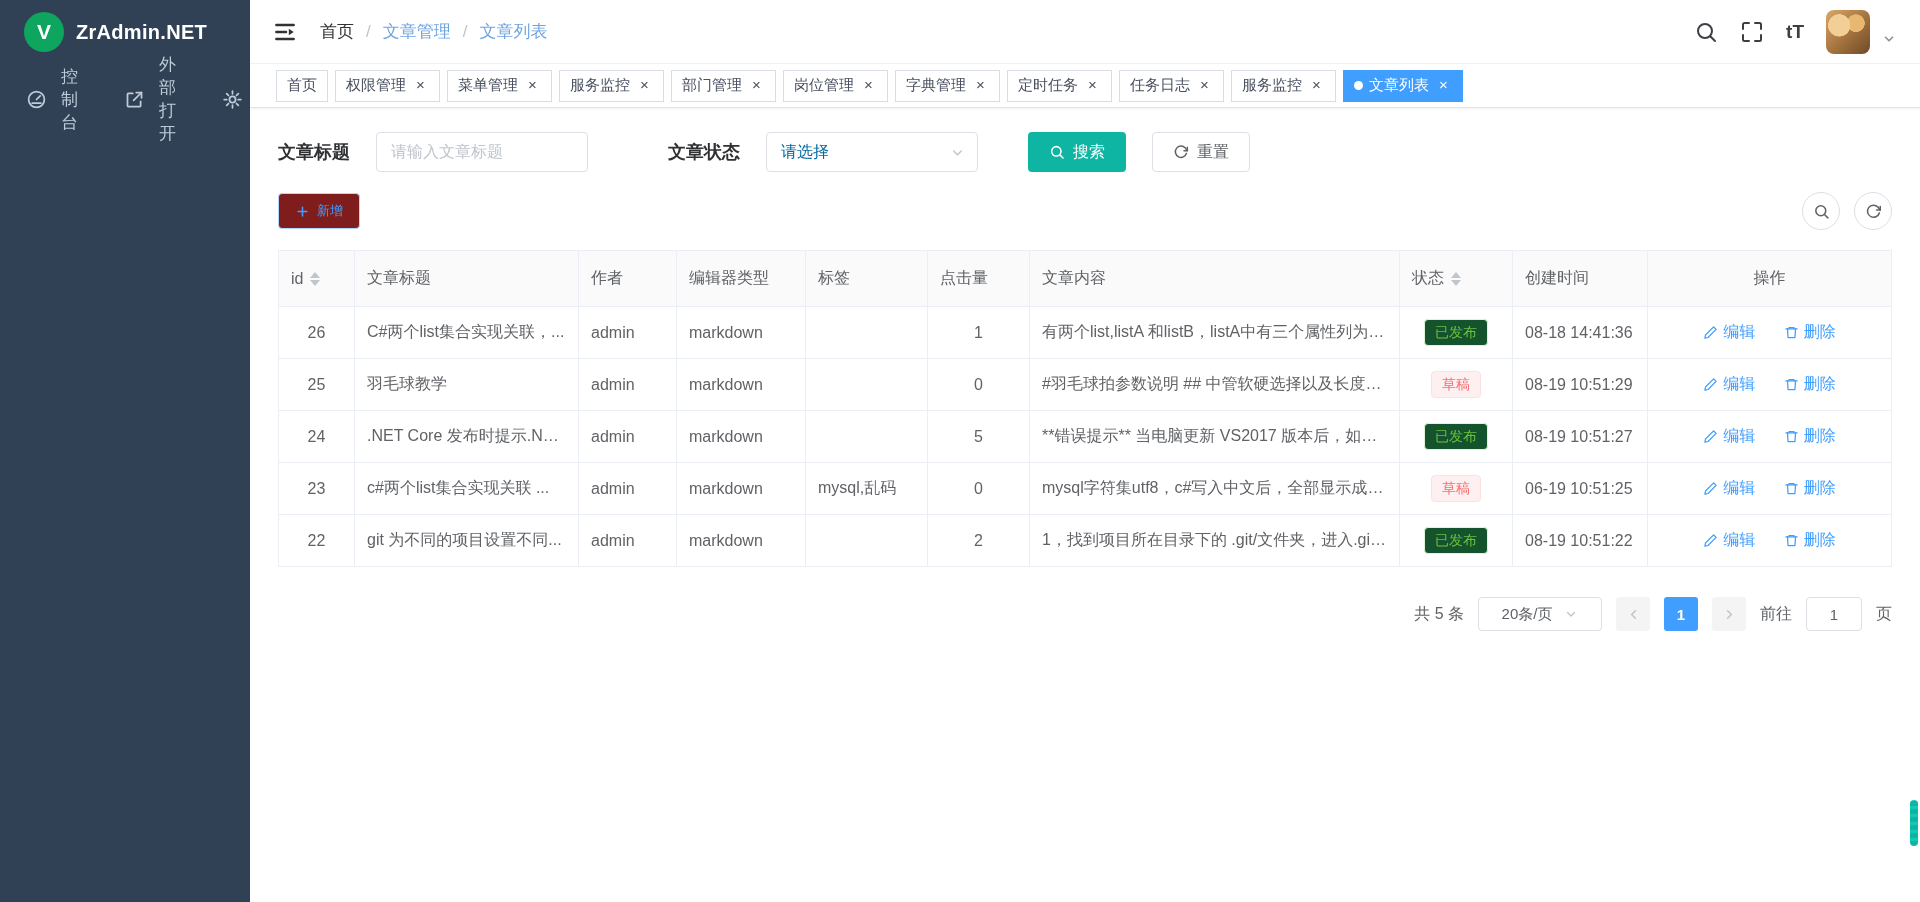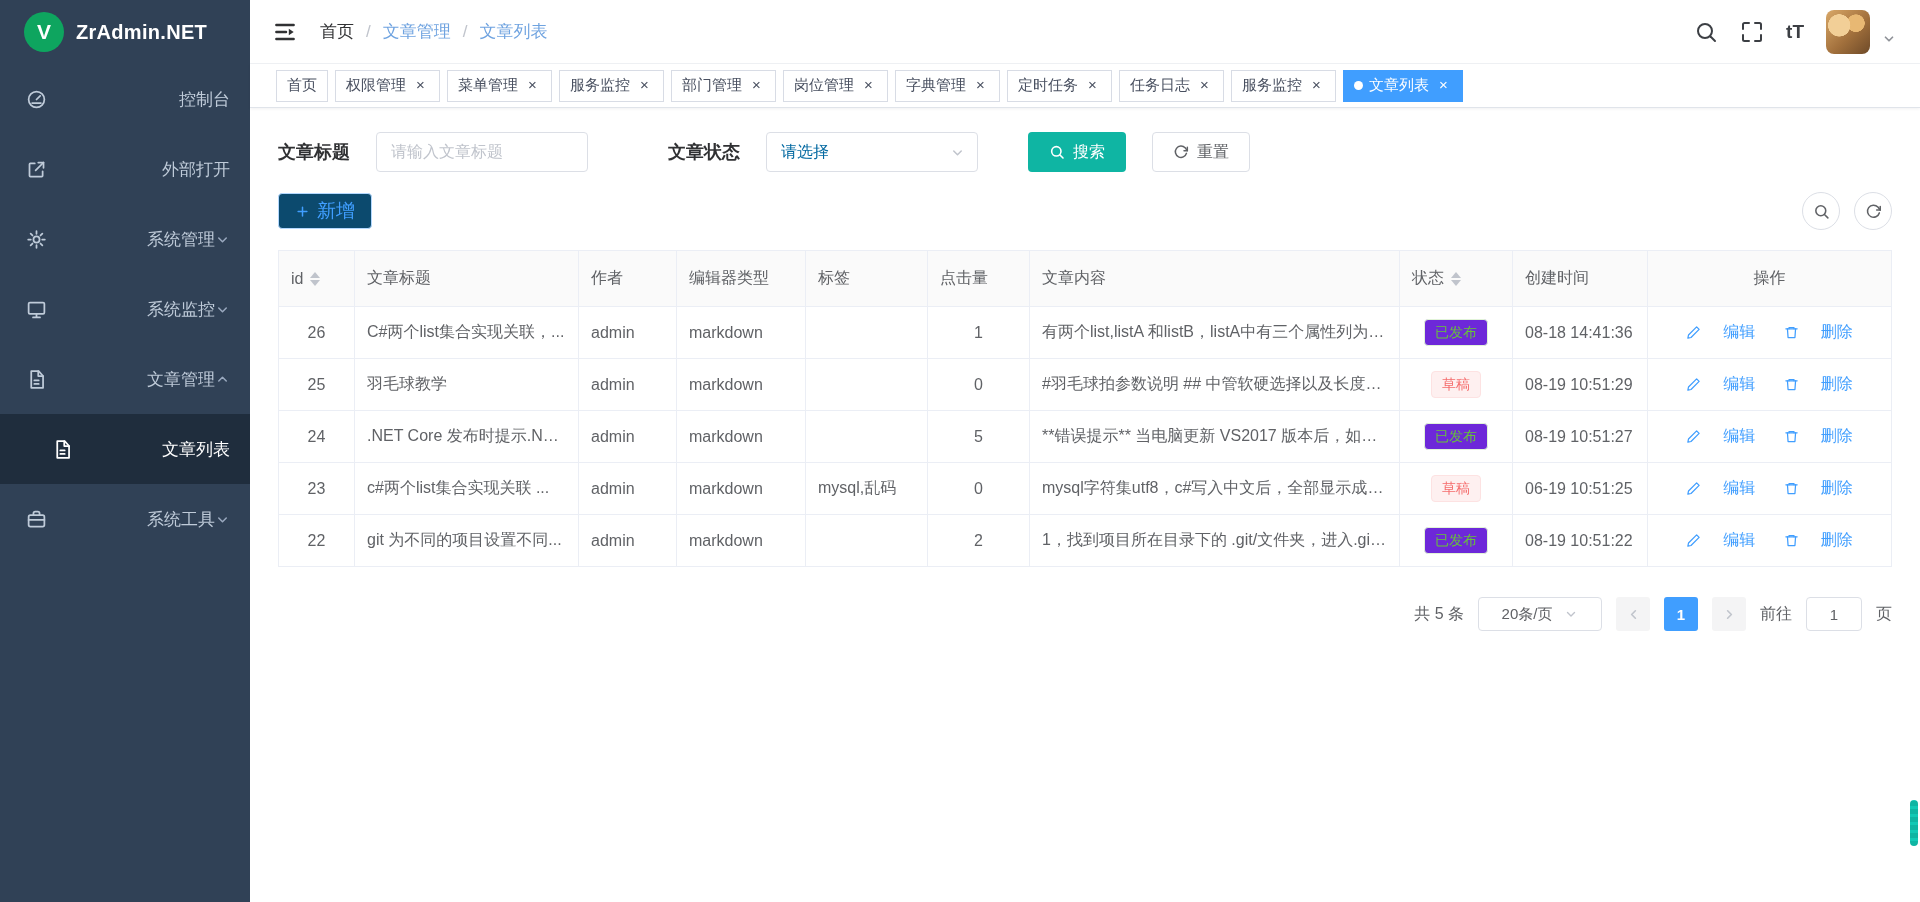--- a/index.html
+++ b/index.html
@@ -10,21 +10,21 @@
     color: #606266;
   }
   .app { display: flex; width: 100%; height: 100%; }
 
   
   .sidebar { width: 250px; flex-shrink: 0; background: #304156; height: 100%; }
   .logo { height: 64px; display: flex; align-items: center; padding-left: 24px; gap: 12px; cursor: pointer; }
   .logo-circle { width: 40px; height: 40px; border-radius: 50%; background: #0ea55f; color: #fff;
     display: flex; align-items: center; justify-content: center; font-size: 21px; font-weight: 700; }
   .logo-text { color: #fff; font-size: 20px; font-weight: 700; letter-spacing: .3px; }
-  .menu { display: flex; flex-direction: column; text-align: right; }
+  .menu { display: flex; flex-direction: row; }
   .menu-item { height: 70px; display: flex; align-items: center; padding: 0 20px 0 26px;
     color: #bfcbd9; font-size: 17px; cursor: pointer; }
   .menu-item svg.mi { width: 21px; height: 21px; margin-right: 14px; flex-shrink: 0; }
   .menu-item .m-label { flex: 1; }
   .menu-item svg.chev { width: 15px; height: 15px; color: #9aa9bf; }
   .menu-item.submenu { background: #1f2d3d; padding-left: 52px; color: #ffffff; }
 
   
   .main { flex: 1; min-width: 0; display: flex; flex-direction: column; background: #fff; }
 
@@ -75,22 +75,22 @@
     justify-content: space-between; background: #fff; color: #0369a1; font-size: 16px; cursor: pointer; }
   .f-select svg { width: 15px; height: 15px; color: #c0c4cc; }
   .btn { height: 40px; border-radius: 4px; padding: 0 20px; font-size: 16px; cursor: pointer;
     display: inline-flex; align-items: center; gap: 8px; border: 1px solid transparent;
     font-family: inherit; }
   .btn svg { width: 16px; height: 16px; }
   .btn-search { background: #0fb5a3; color: #fff; margin-left: 50px; }
   .btn-reset { background: #fff; border-color: #dcdfe6; color: #606266; margin-left: 26px; }
 
   .toolbar-row { display: flex; align-items: center; margin: 0 0 20px 0; }
-  .btn-add { height: 36px; padding: 0 16px; border-radius: 4px; background: #0c4a6e;
-    border: 1px solid #b3d8ff; color: #409eff; font-size: 19px; cursor: pointer;
+  .btn-add { height: 36px; padding: 0 16px; border-radius: 4px; background: #7f1d1d;
+    border: 1px solid #b3d8ff; color: #409eff; font-size: 13px; cursor: pointer;
     display: inline-flex; align-items: center; gap: 7px; font-family: inherit; }
   .btn-add svg { width: 15px; height: 15px; }
   .toolbar-right { margin-left: auto; display: flex; gap: 14px; }
   .icon-circle { width: 38px; height: 38px; border-radius: 50%; background: #fff;
     border: 1px solid #dcdfe6; color: #606266; display: flex; align-items: center;
     justify-content: center; cursor: pointer; }
   .icon-circle svg { width: 17px; height: 17px; }
 
   
   table.data-table { width: 100%; border-collapse: collapse; table-layout: fixed; }
@@ -101,23 +101,23 @@
   .data-table tbody td { height: 52px; background: #fff; }
   .th-wrap { display: flex; align-items: center; gap: 7px; }
   .sort-carets { display: inline-flex; flex-direction: column; gap: 2px; cursor: pointer; }
   .sort-carets i { display: block; width: 0; height: 0;
     border-left: 5px solid transparent; border-right: 5px solid transparent; }
   .sort-carets .c-up { border-bottom: 6px solid #c0c4cc; }
   .sort-carets .c-down { border-top: 6px solid #c0c4cc; }
   td.center, th.center { text-align: center; }
   .tag-badge { display: inline-block; padding: 3px 10px; font-size: 14px; border-radius: 4px;
     border: 1px solid; line-height: 1.4; }
-  .tag-success { color: #67c23a; background: #6d28d9; border-color: #e1f3d8; }
+  .tag-success { color: #67c23a; background: #14532d; border-color: #e1f3d8; }
   .tag-danger  { color: #f56c6c; background: #fef0f0; border-color: #fde2e2; }
-  .action-link { color: #409eff; display: inline-flex; align-items: center; gap: 22px;
+  .action-link { color: #409eff; display: inline-flex; align-items: center; gap: 5px;
     font-size: 16px; cursor: pointer; text-decoration: none; }
   .action-link svg { width: 15px; height: 15px; }
   .action-link + .action-link { margin-left: 24px; }
 
   
   .pagination { display: flex; align-items: center; justify-content: flex-end;
     margin-top: 30px; gap: 14px; font-size: 16px; color: #606266; }
   .pg-select { width: 124px; height: 34px; border: 1px solid #dcdfe6; border-radius: 4px;
     display: flex; align-items: center; justify-content: center; gap: 12px;
     font-size: 15px; color: #606266; cursor: pointer; background: #fff; }

